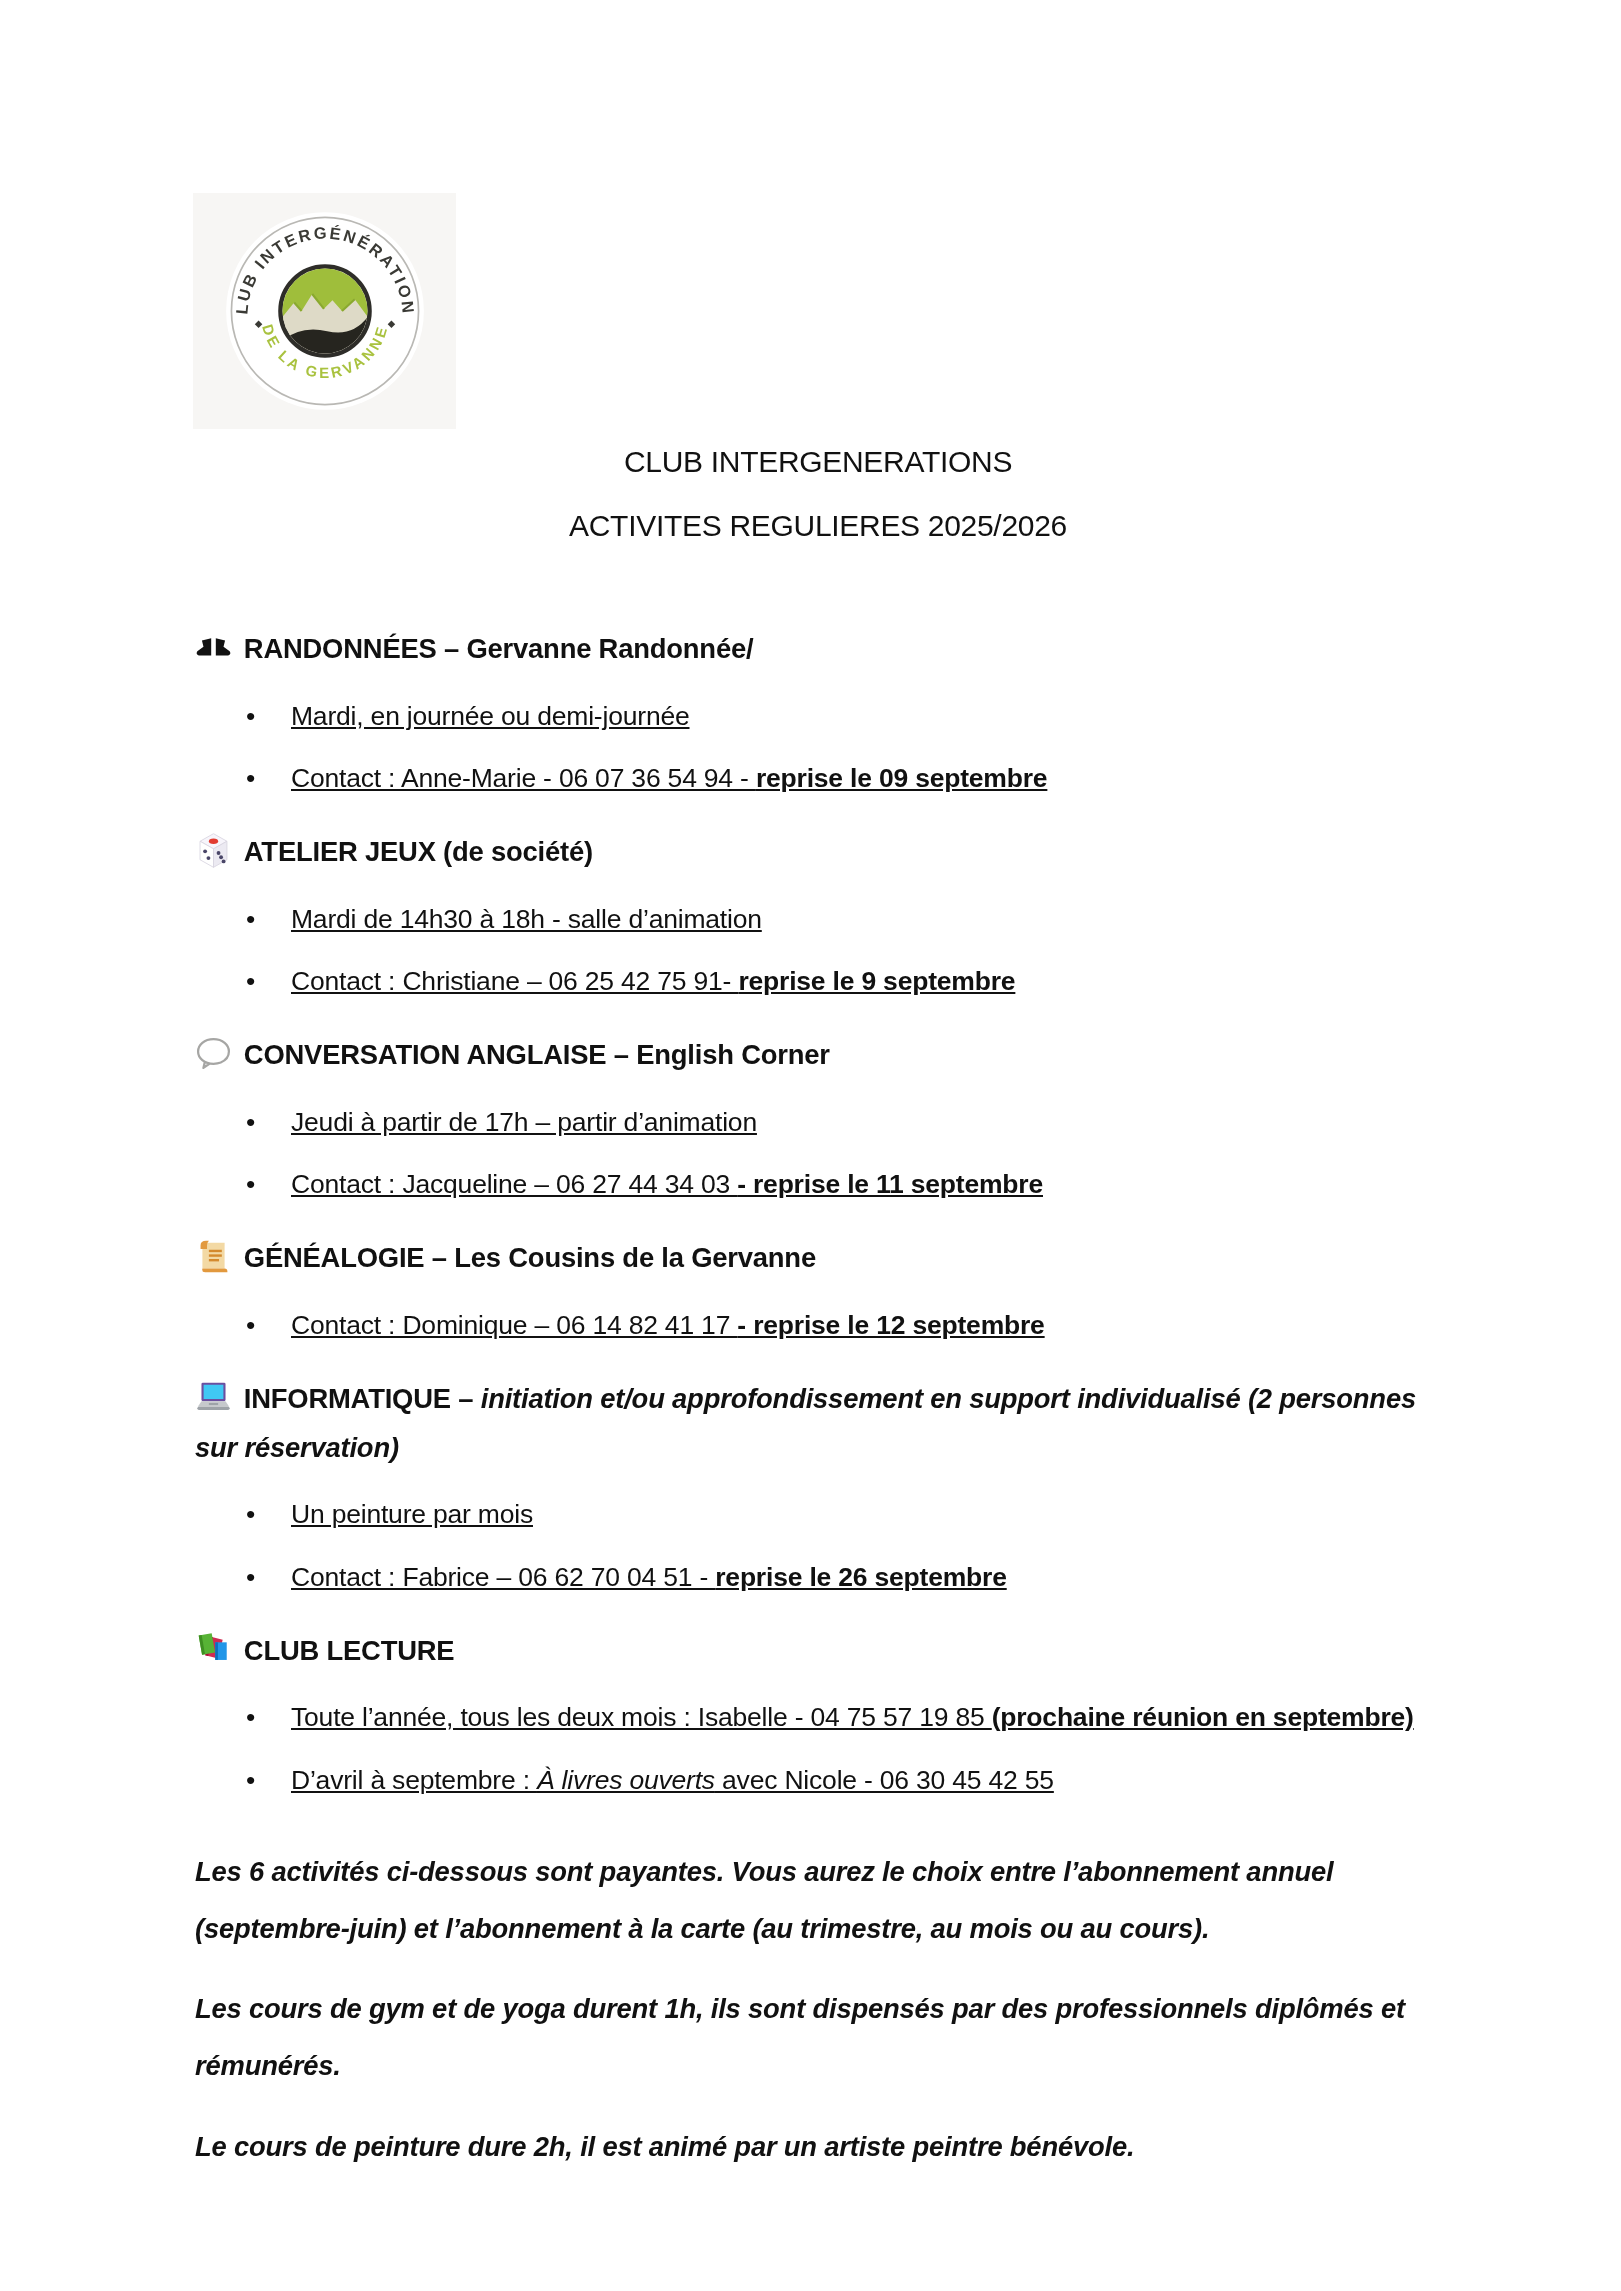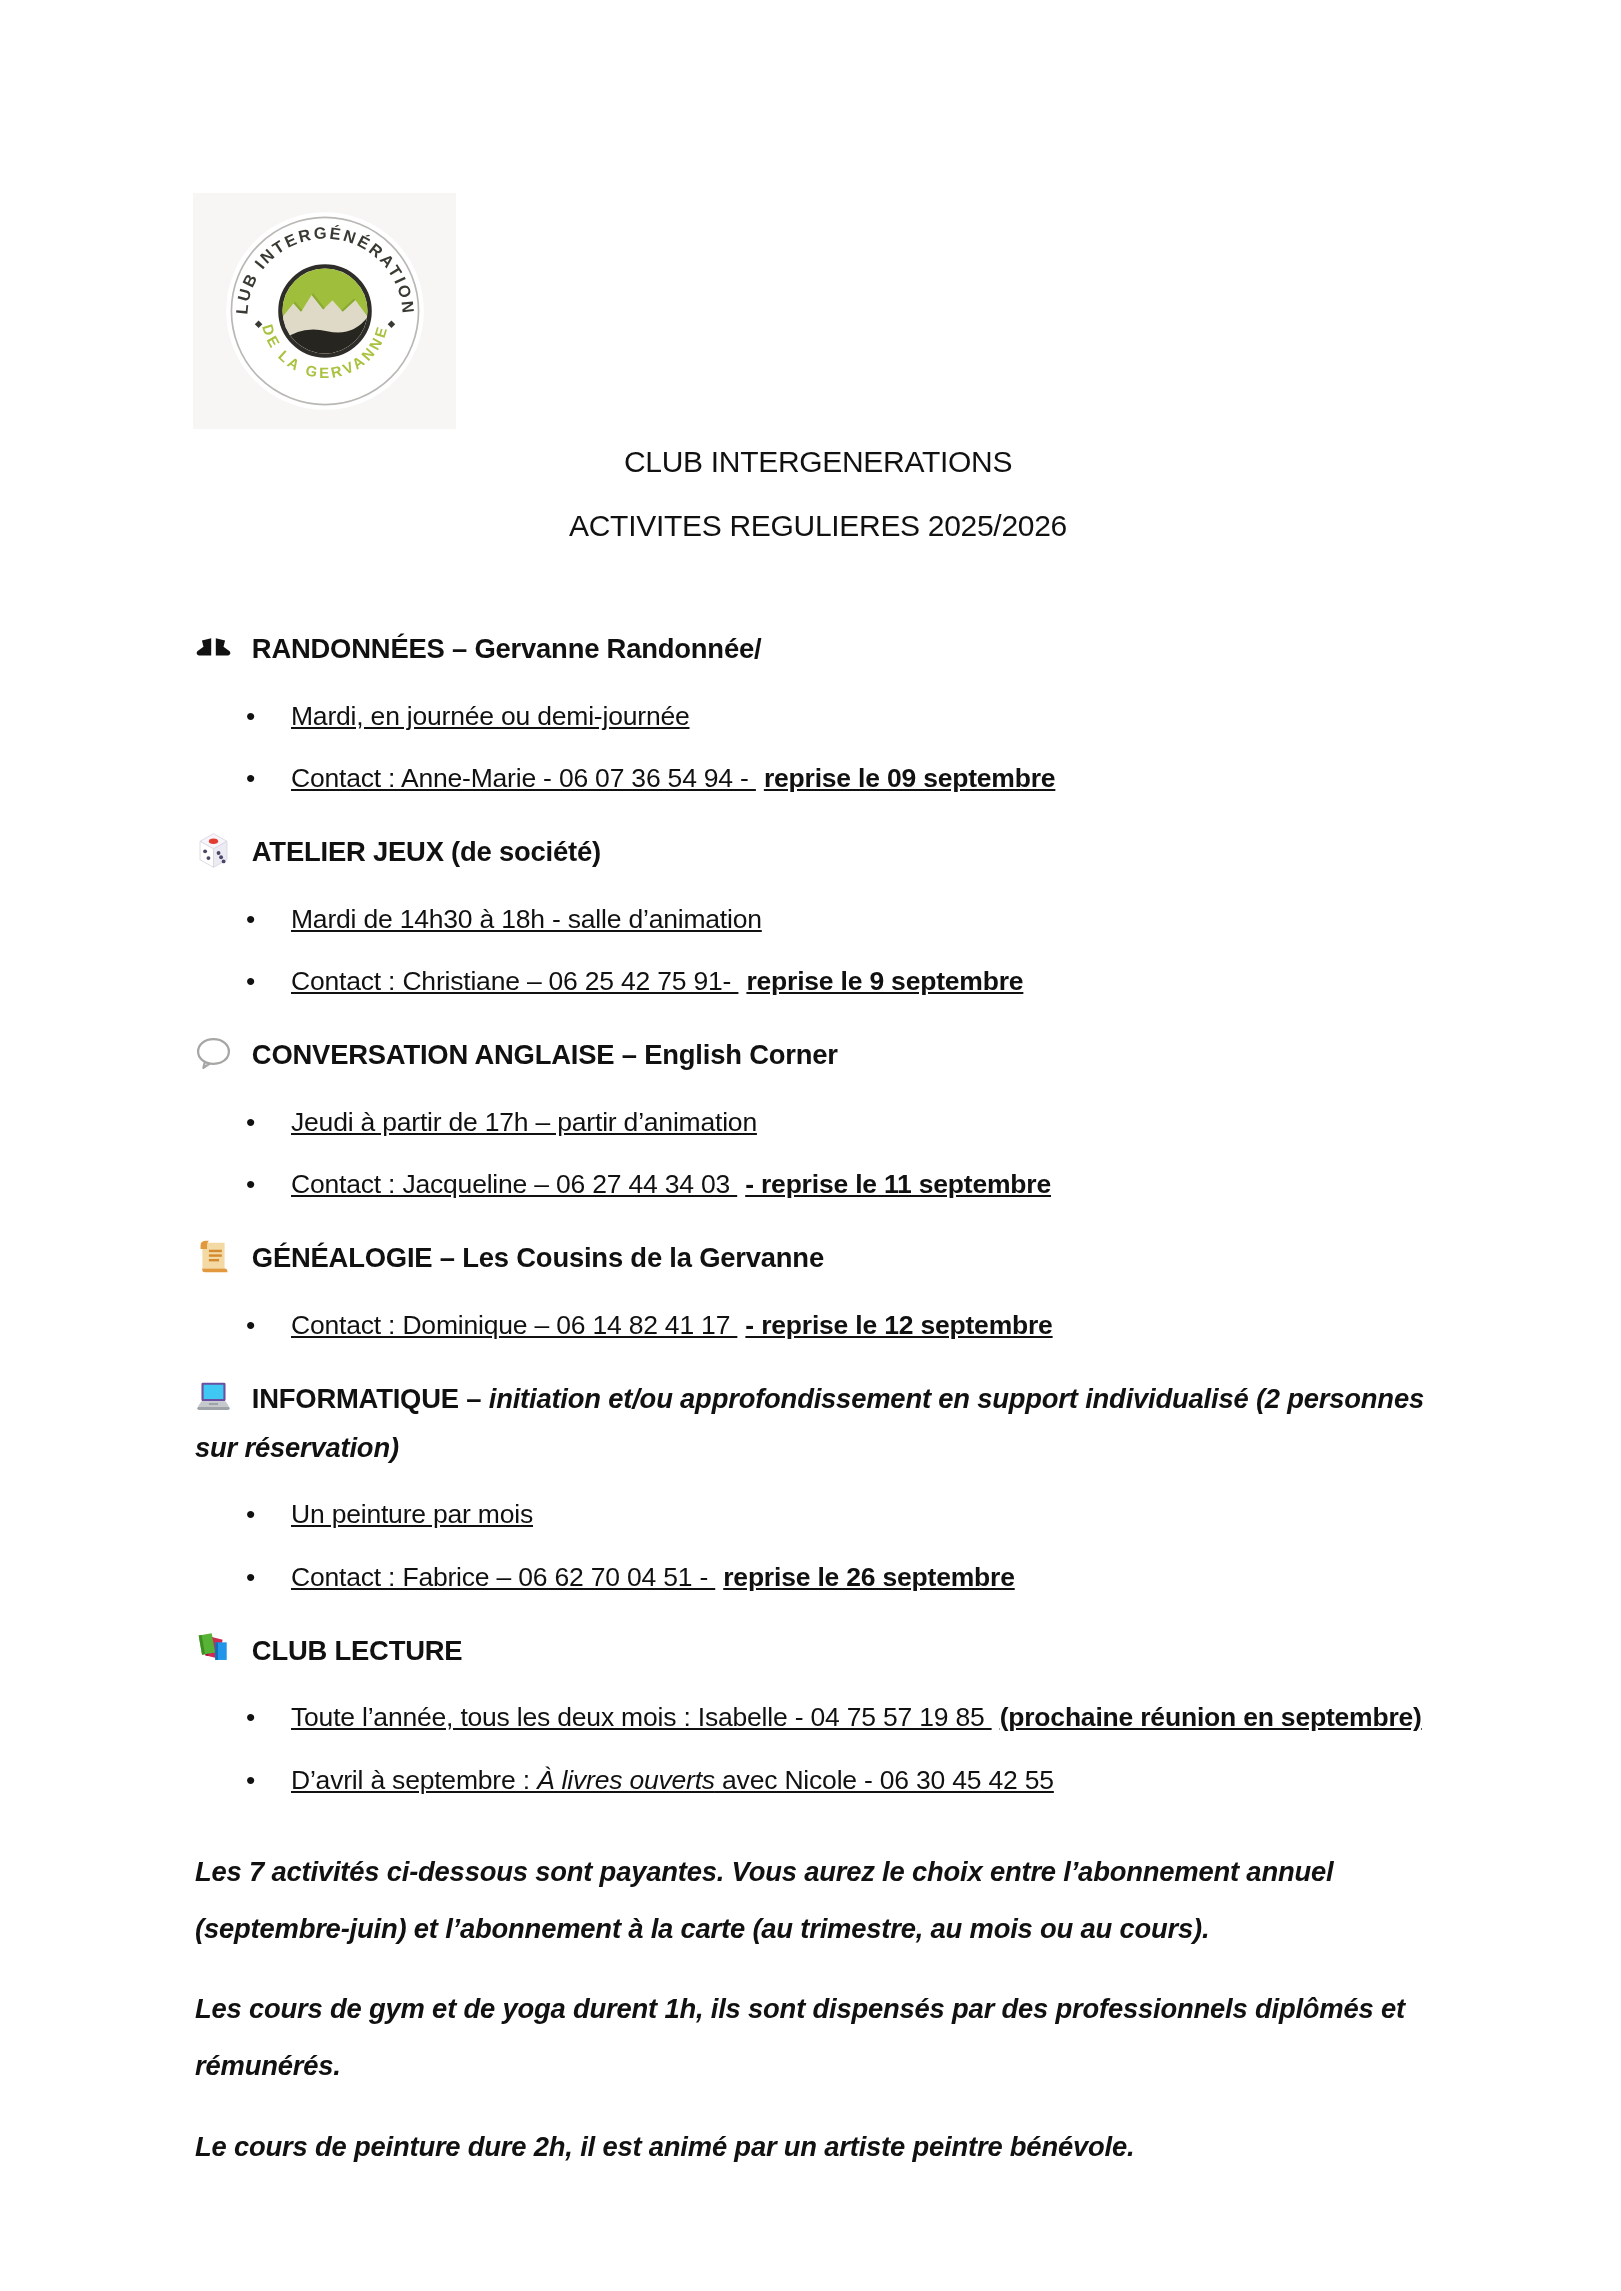--- a/index.html
+++ b/index.html
@@ -59,21 +59,21 @@
     letter-spacing:-0.2px;
     padding-left:45px;
     margin:0 0 23.5px 0;
     text-decoration:underline;
   }
   ul.bullets li::before {
     content:"\2022";
     display:inline-block; width:45px; margin-left:-45px;
     font-size:26.5px; color:#111;
   }
-  .seg-b { font-weight:700;margin-left:8px; }
+  .seg-b { font-weight:700; }
   .seg-i { font-style:italic; }
   .seg-bi { font-weight:700; font-style:italic; }
 
   .footnotes { margin-top:43px; }
   .fn {
     font-size:27.4px; font-weight:700; font-style:italic;
     line-height:57px; letter-spacing:-0.2px;
     margin:23.5px 0 0 0;
   }
 </style>
@@ -199,20 +199,20 @@
                 <rect x="23" y="14" width="3" height="20" fill="#0c6fb8"></rect>
               </svg></span><span class="seg-b">CLUB LECTURE</span></h2>
           <ul class="bullets">
             <li><span>Toute l’année, tous les deux mois : Isabelle - 04 75 57 19 85 </span><span class="seg-b">(prochaine réunion en septembre)</span></li>
             <li><span>D’avril à septembre : </span><span class="seg-i">À livres ouverts</span><span> avec Nicole - 06 30 45 42 55</span></li>
           </ul>
         </div>
       </div>
 
     <div class="footnotes" id="footnotes">
-        <p class="fn">Les 7 activités ci-dessous sont payantes. Vous aurez le choix entre l’abonnement annuel (septembre-juin) et l’abonnement à la carte (au trimestre, au mois ou au cours).</p>
+        <p class="fn">Les 6 activités ci-dessous sont payantes. Vous aurez le choix entre l’abonnement annuel (septembre-juin) et l’abonnement à la carte (au trimestre, au mois ou au cours).</p>
         <p class="fn">Les cours de gym et de yoga durent 1h, ils sont dispensés par des professionnels diplômés et rémunérés.</p>
         <p class="fn">Le cours de peinture dure 2h, il est animé par un artiste peintre bénévole.</p>
       </div>
   </div>
 
 </div>
 
 
 </body></html>

